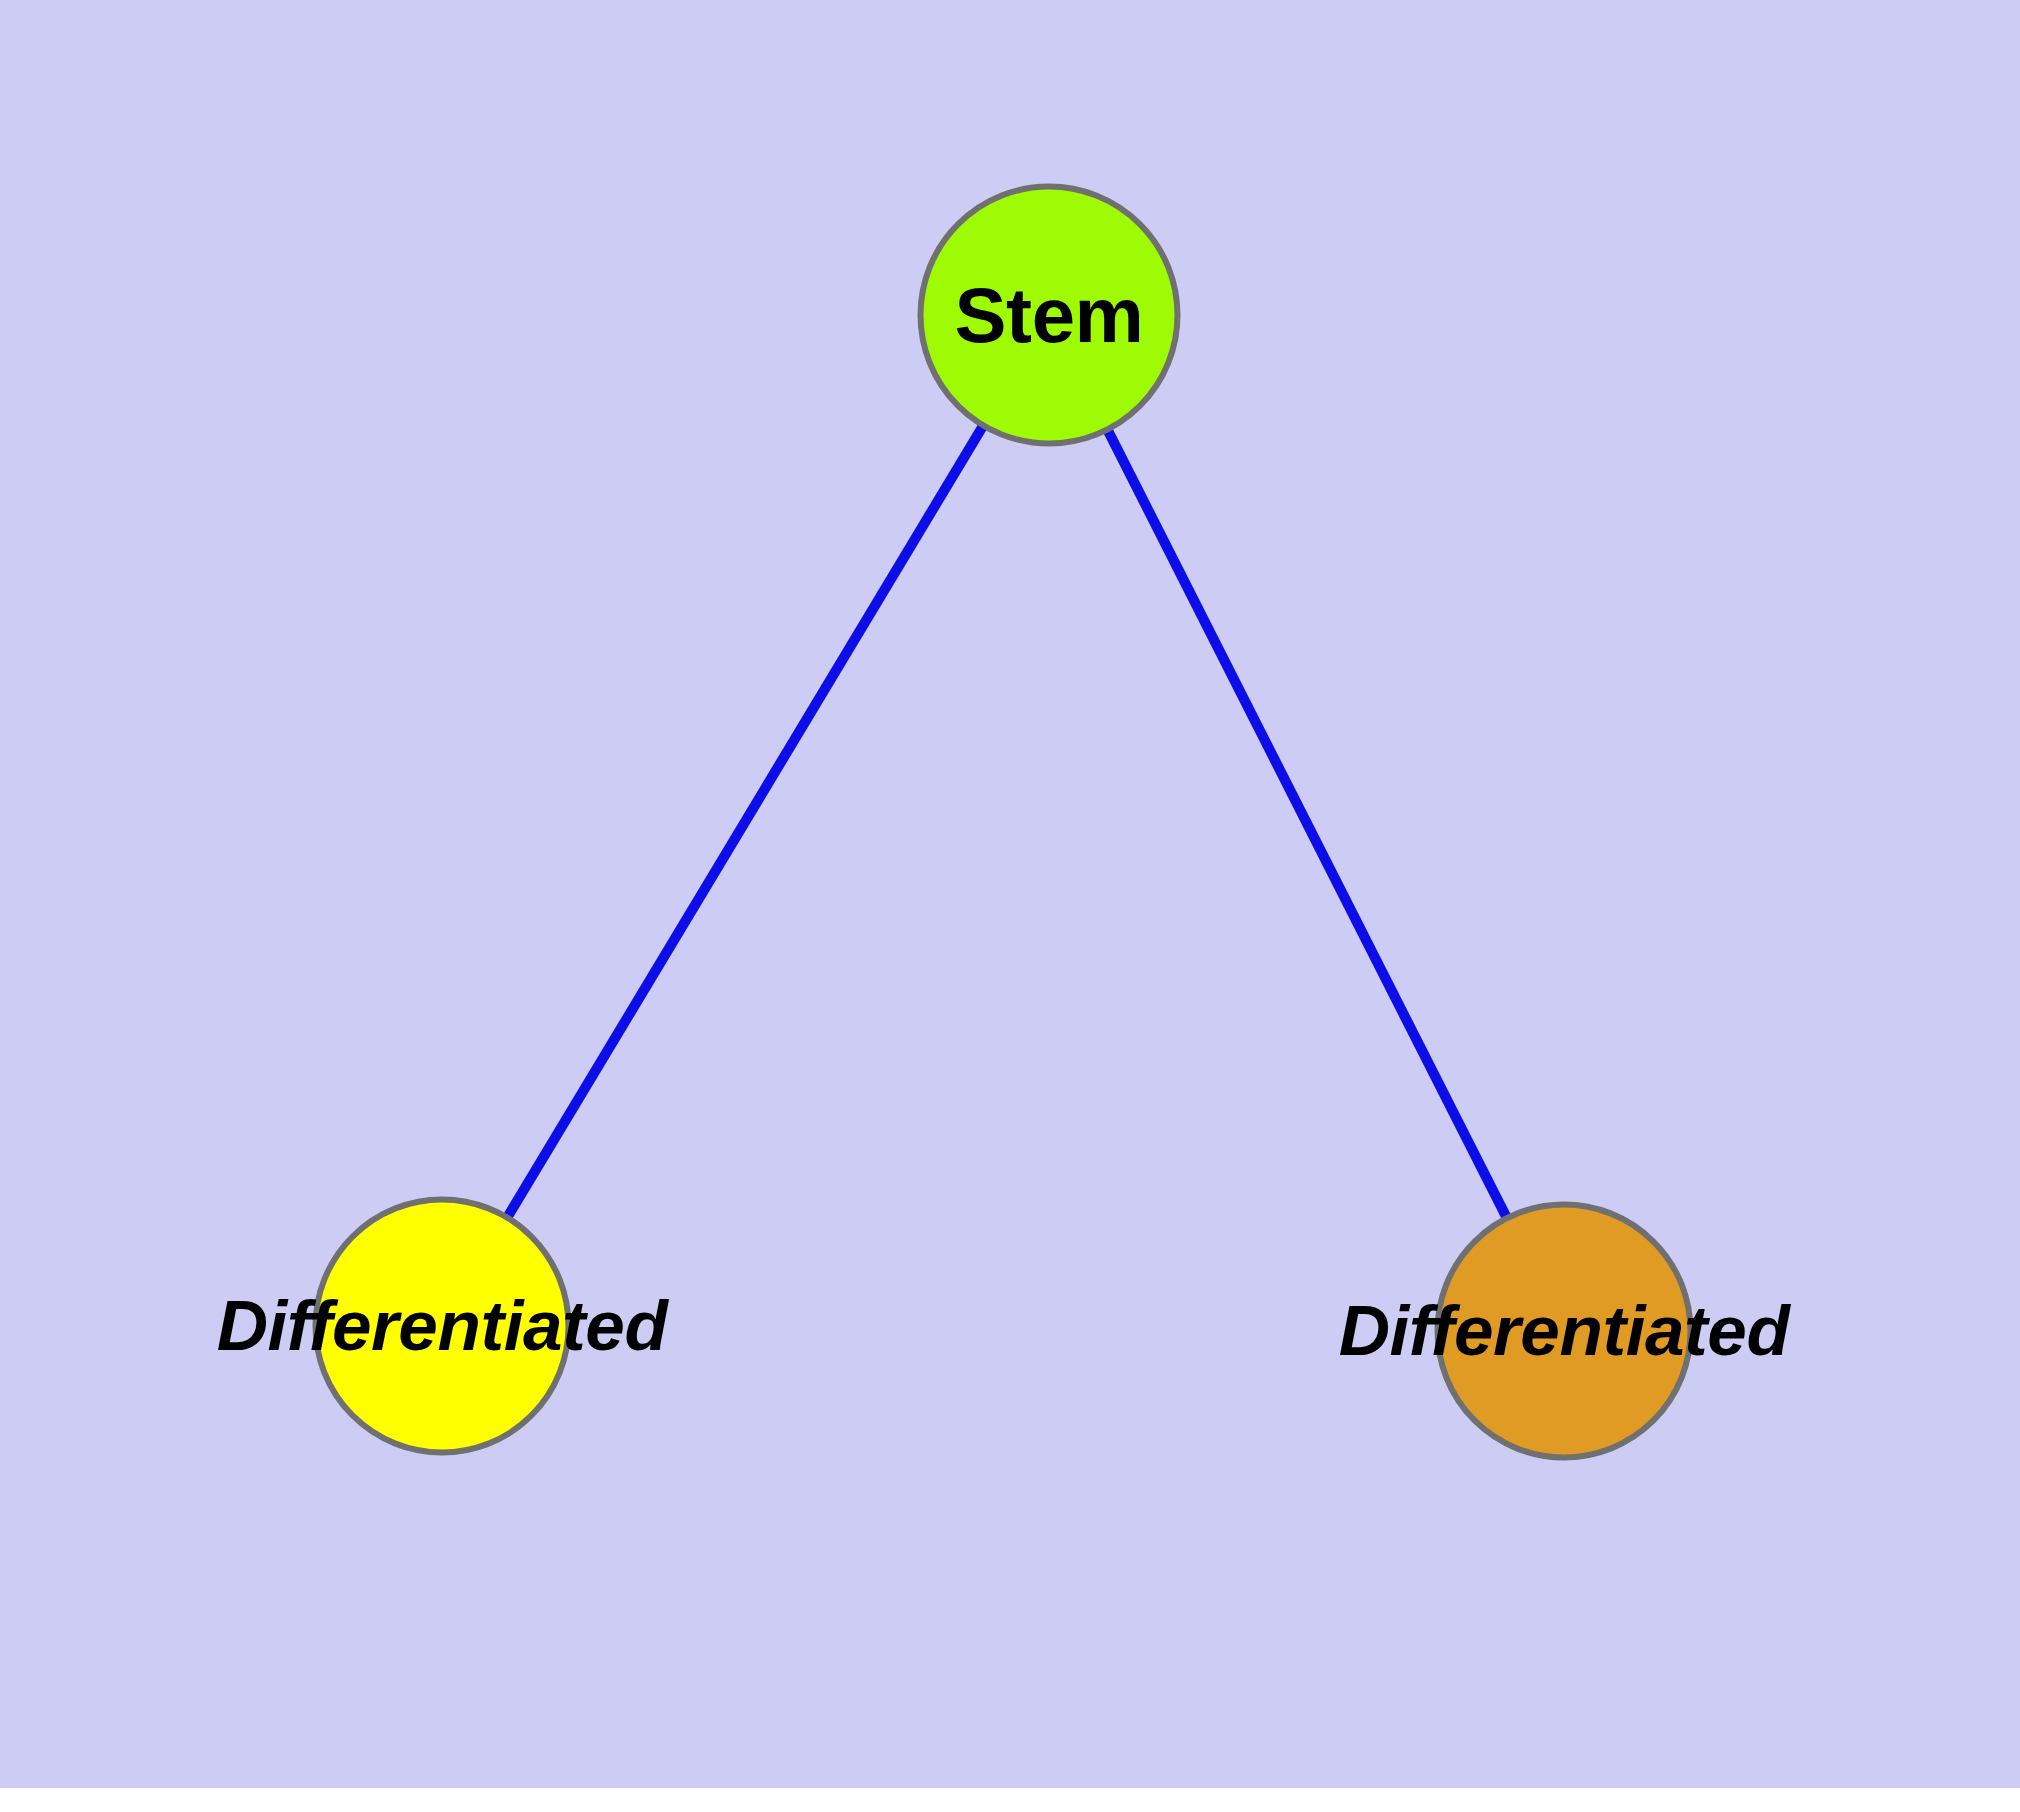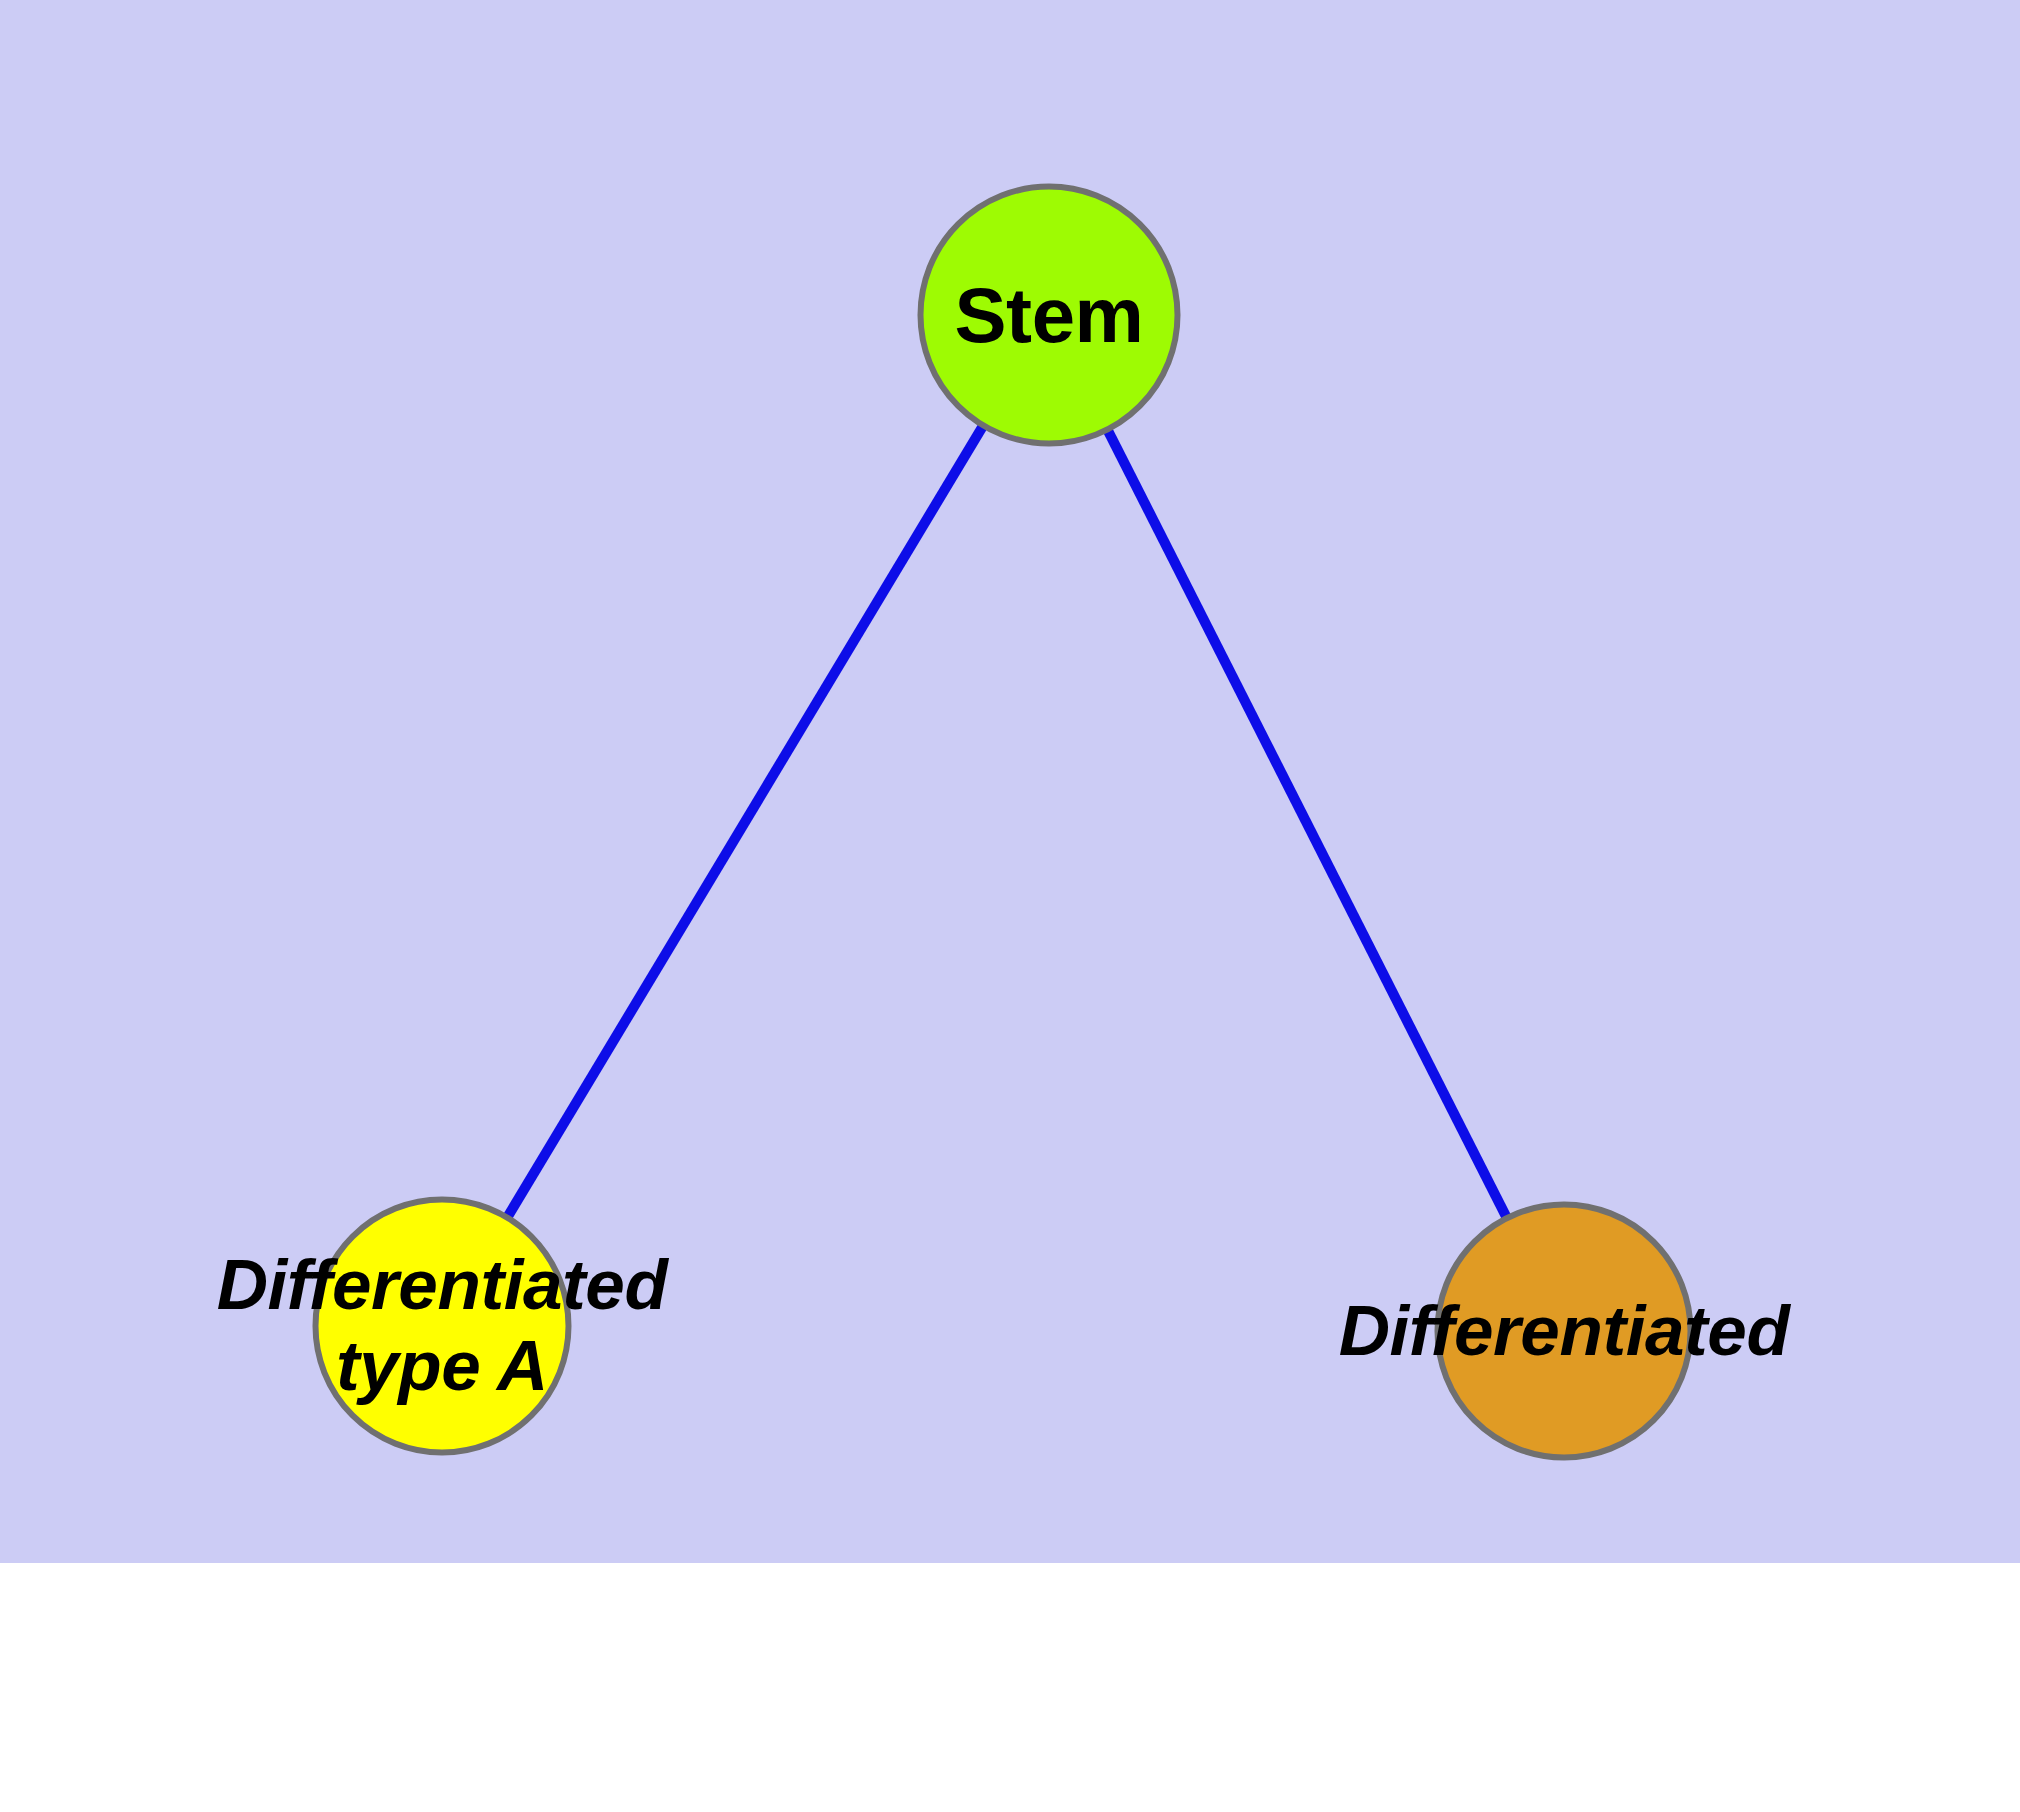--- a/index.html
+++ b/index.html
@@ -54,42 +54,41 @@
     line-height: 1.14;
     letter-spacing: -0.4px;
     pointer-events: none;
   }
   .label-stem   { font-size: 78px; }
   .label-branch { font-size: 71px; font-style: italic; }
 </style>
 </head>
 <body>
 
-<div id="canvas" style="width: 2021px; height: 1563px;">
+<div id="canvas" style="width: 2021px; height: 1788px;">
 
   <div id="plot-background" style="background: rgb(204, 204, 245);"></div>
 
   <svg id="edge-layer" viewBox="0 0 2384 2138" style="width: 2021px; height: 1812px;">
     <line class="graph-edge" x1="1238" y1="372" x2="521" y2="1565" stroke="#0d0de8" stroke-width="12" stroke-linecap="butt"></line>
     <line class="graph-edge" x1="1238" y1="372" x2="1845" y2="1570" stroke="#0d0de8" stroke-width="12" stroke-linecap="butt"></line>
   </svg>
 
   <div id="node-layer">
 
     <div class="node" style="left: 1049px; top: 315px; width: 263px; height: 263px; background: rgb(158, 251, 3); border-color: rgb(112, 112, 112);"></div>
     <div class="node" style="left: 442px; top: 1326px; width: 259px; height: 259px; background: rgb(255, 255, 0); border-color: rgb(112, 112, 112);"></div>
     <div class="node" style="left: 1564px; top: 1331px; width: 259px; height: 259px; background: rgb(224, 155, 36); border-color: rgb(112, 112, 112);"></div>
 
     <div class="node-label label-stem" style="left: 1049px; top: 315px; color: rgb(0, 0, 0);">
       <div>Stem</div>
     </div>
 
     <div class="node-label label-branch" style="left: 442px; top: 1326px; color: rgb(0, 0, 0);">
       <div>Differentiated</div>
-      <div>type A</div>
     </div>
 
     <div class="node-label label-branch" style="left: 1564px; top: 1331px; color: rgb(0, 0, 0);">
       <div>Differentiated</div>
     </div>
 
   </div>
 </div>
 
 

